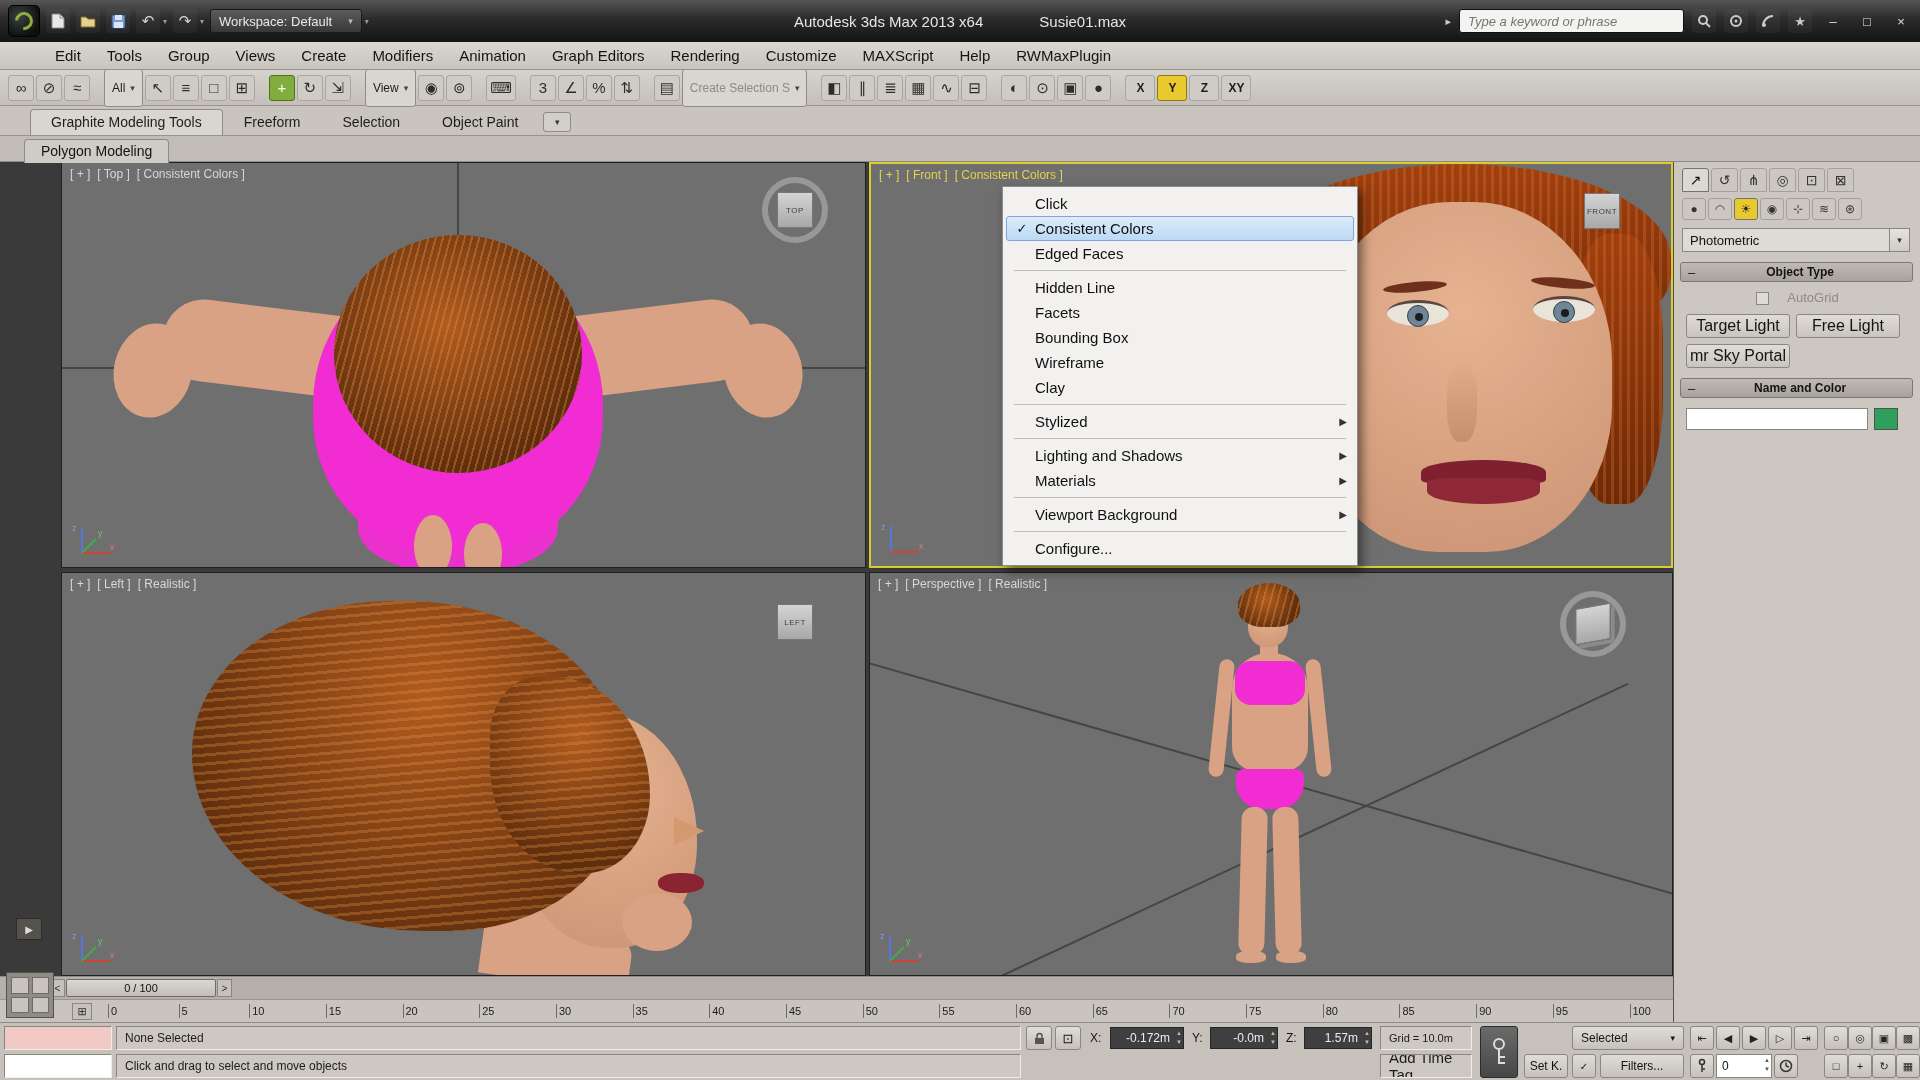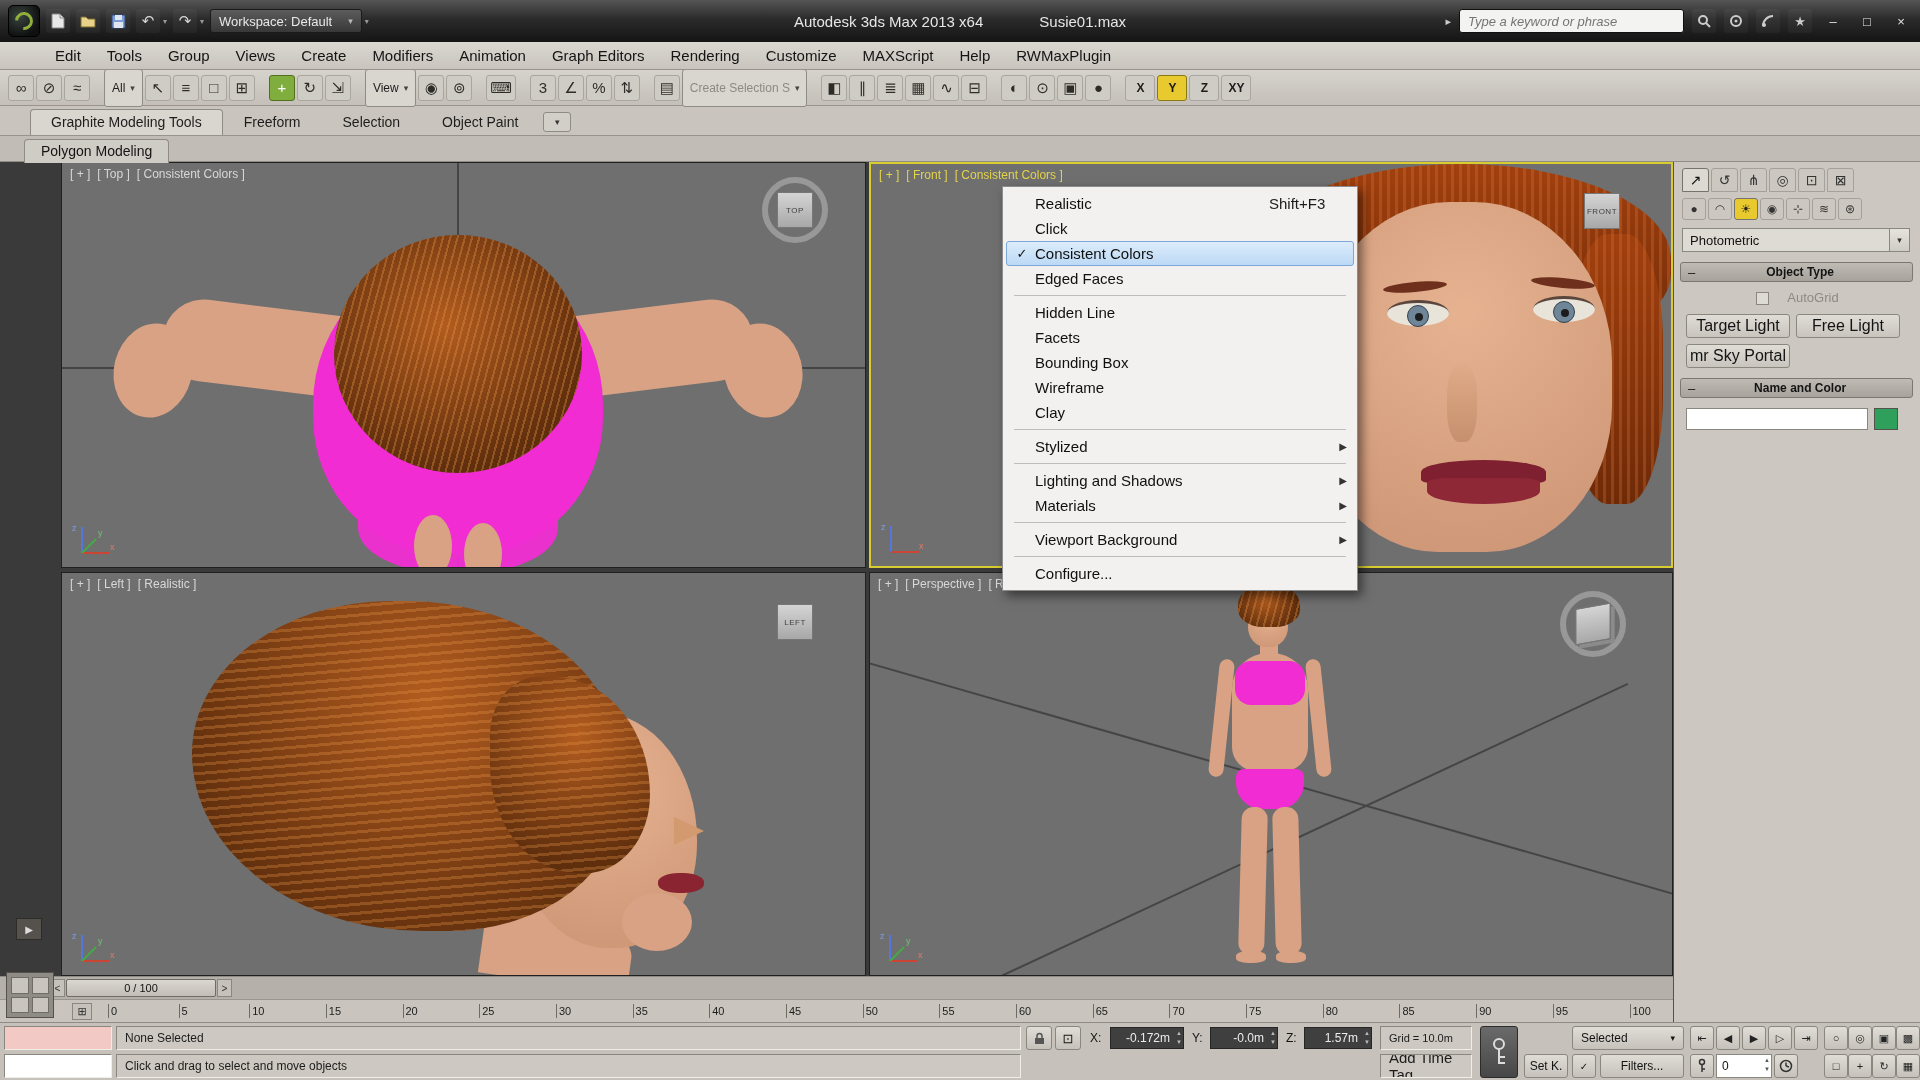--- a/index.html
+++ b/index.html
@@ -490,26 +490,20 @@
         <line x1="12" y1="36" x2="26" y2="22" stroke="#44aa44" stroke-width="2"></line>
         <text x="2" y="14" fill="#7b9fe8" font-size="9">z</text>
         <text x="40" y="33" fill="#e07a6a" font-size="9">x</text>
         <text x="28" y="19" fill="#6cc46c" font-size="9">y</text>
       </svg>
     </div>
   </div>
 
   <div class="ctx">
 
-  <div class="ctx-item">
-        <span class="check">✓</span>
-        <span class="label">Realistic</span>
-        <span class="shortcut">Shift+F3</span>
-        <span class="sub-arrow">▶</span>
-      </div>
       <div class="ctx-item">
         <span class="check">✓</span>
         <span class="label">Click</span>
         <span class="shortcut"></span>
         <span class="sub-arrow">▶</span>
       </div>
       <div class="ctx-item selected">
         <span class="check show">✓</span>
         <span class="label">Consistent Colors</span>
         <span class="shortcut"></span>

